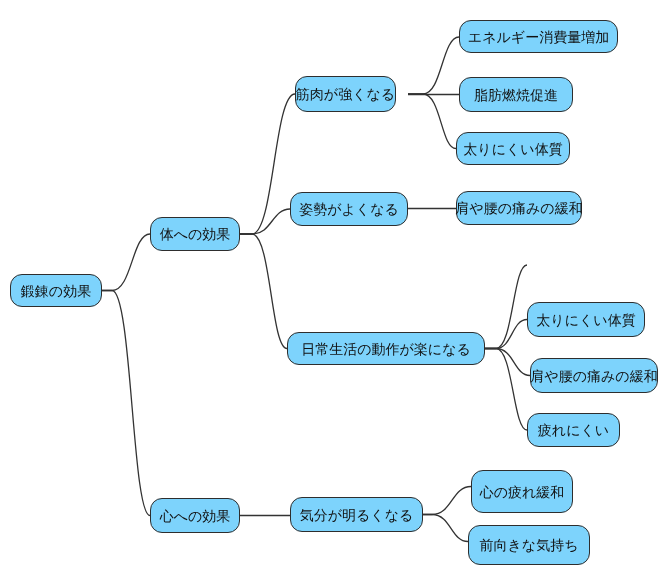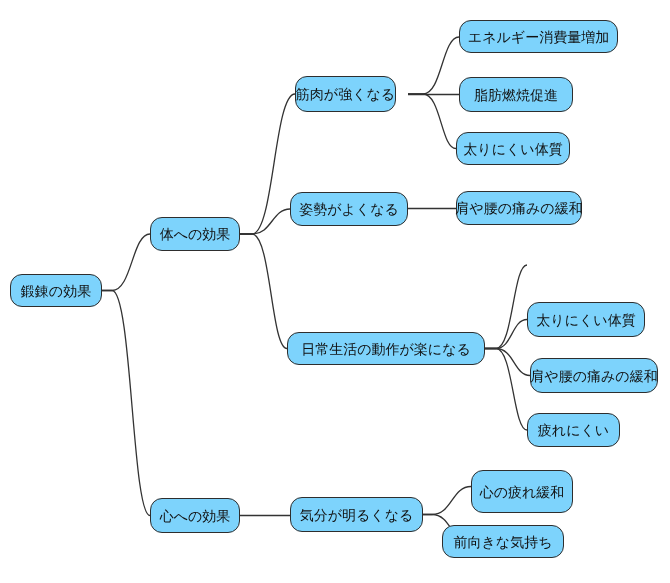--- a/index.html
+++ b/index.html
@@ -75,15 +75,15 @@
   <div class="node" style="left:459px; top:77px;  width:114px;  height:35px">脂肪燃焼促進</div>
   <div class="node" style="left:456px; top:132px; width:114px; height:33px">太りにくい体質</div>
   <div class="node" style="left:456px; top:191px; width:126px; height:34px">肩や腰の痛みの緩和</div>
 
   <div class="node" style="left:527px; top:302px; width:118px; height:35px">太りにくい体質</div>
   <div class="node" style="left:530px; top:358px; width:128px; height:35px">肩や腰の痛みの緩和</div>
   <div class="node" style="left:527px; top:413px; width:93px;  height:34px">疲れにくい</div>
 
   <div class="node" style="left:290px; top:497px; width:133px; height:35px">気分が明るくなる</div>
   <div class="node" style="left:471px; top:470px; width:102px; height:43px">心の疲れ緩和</div>
-  <div class="node" style="left:442px; top:525px; width:122px; height:33px">前向きな気持ち</div>
+  <div class="node" style="left:468px; top:525px; width:122px; height:40px">前向きな気持ち</div>
 
 </div>
 
 </body></html>

